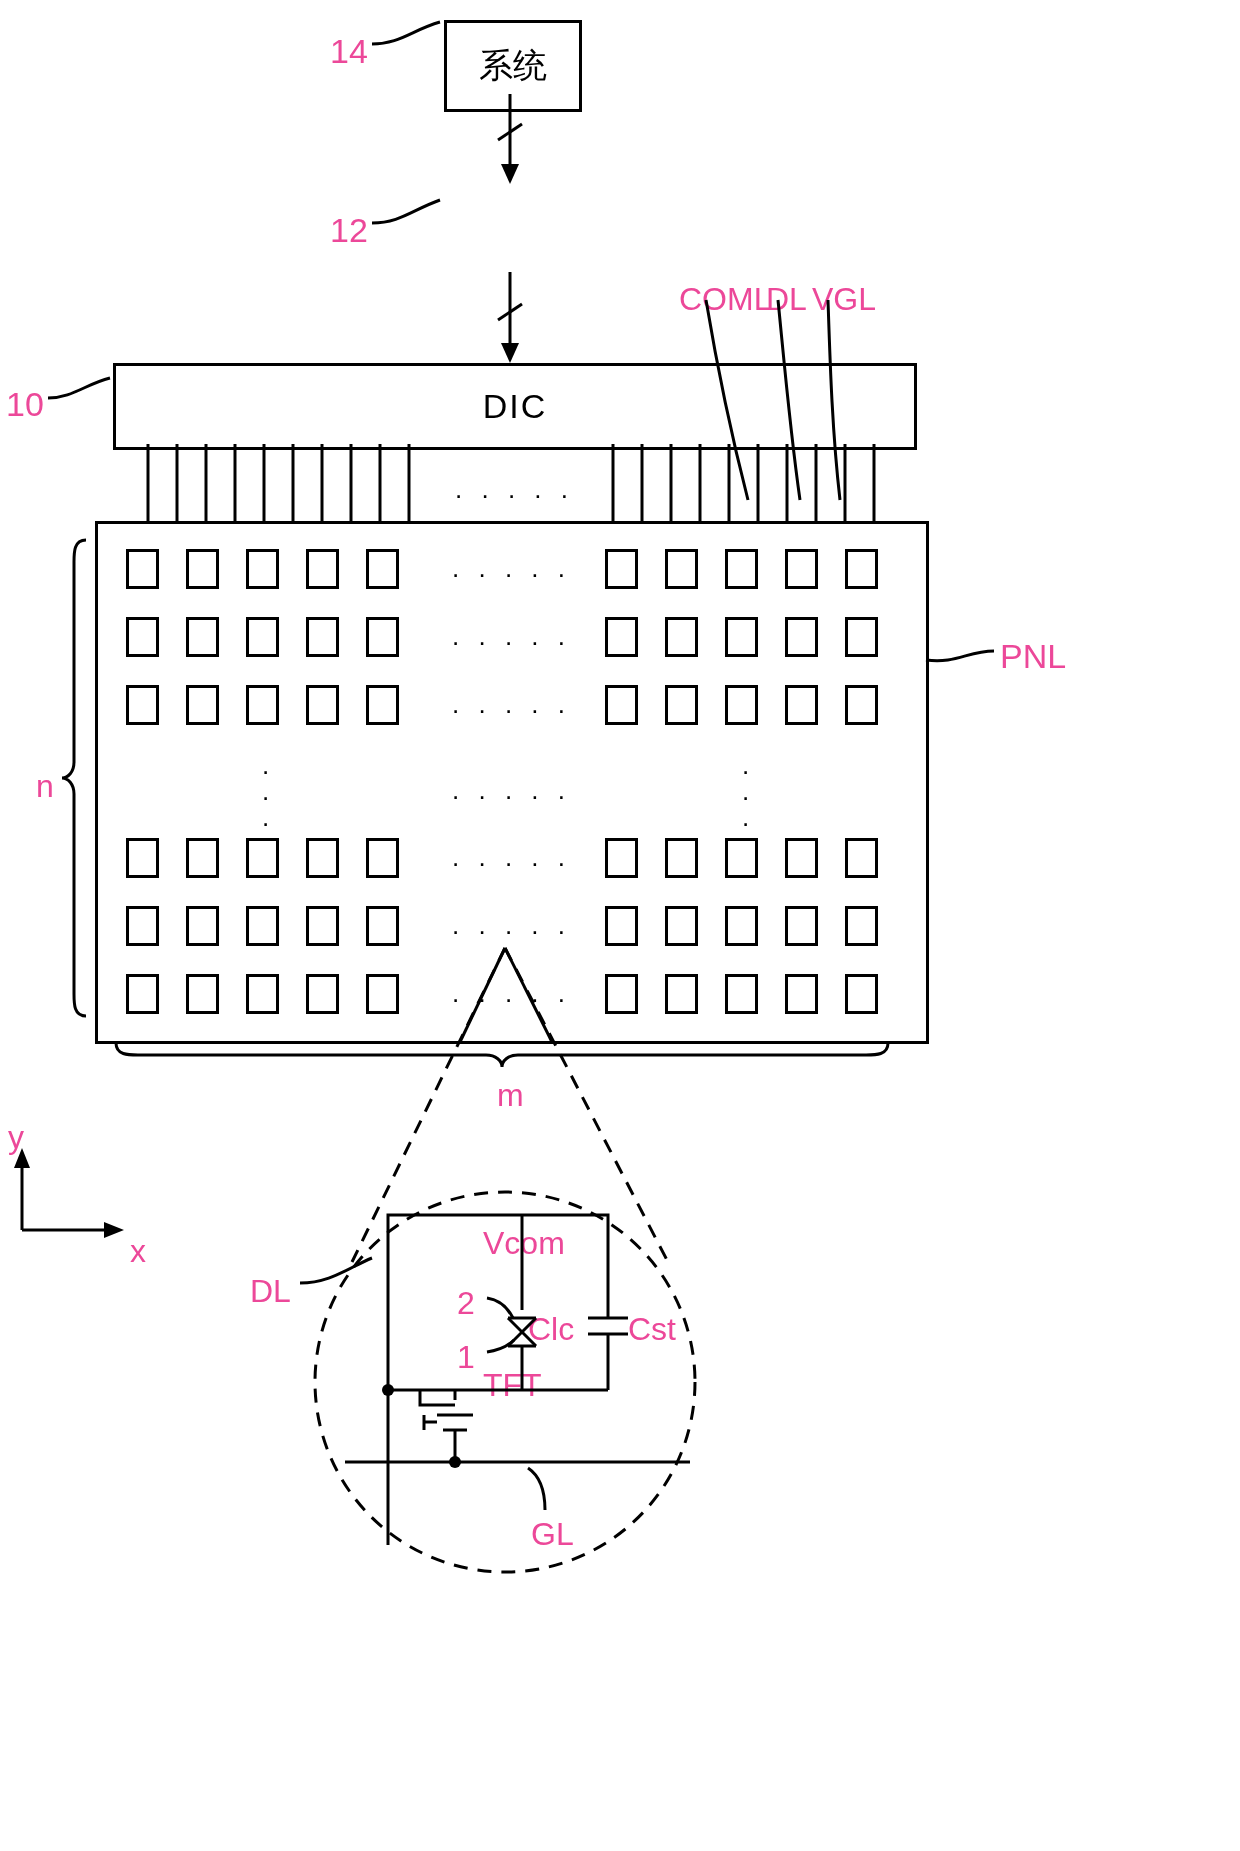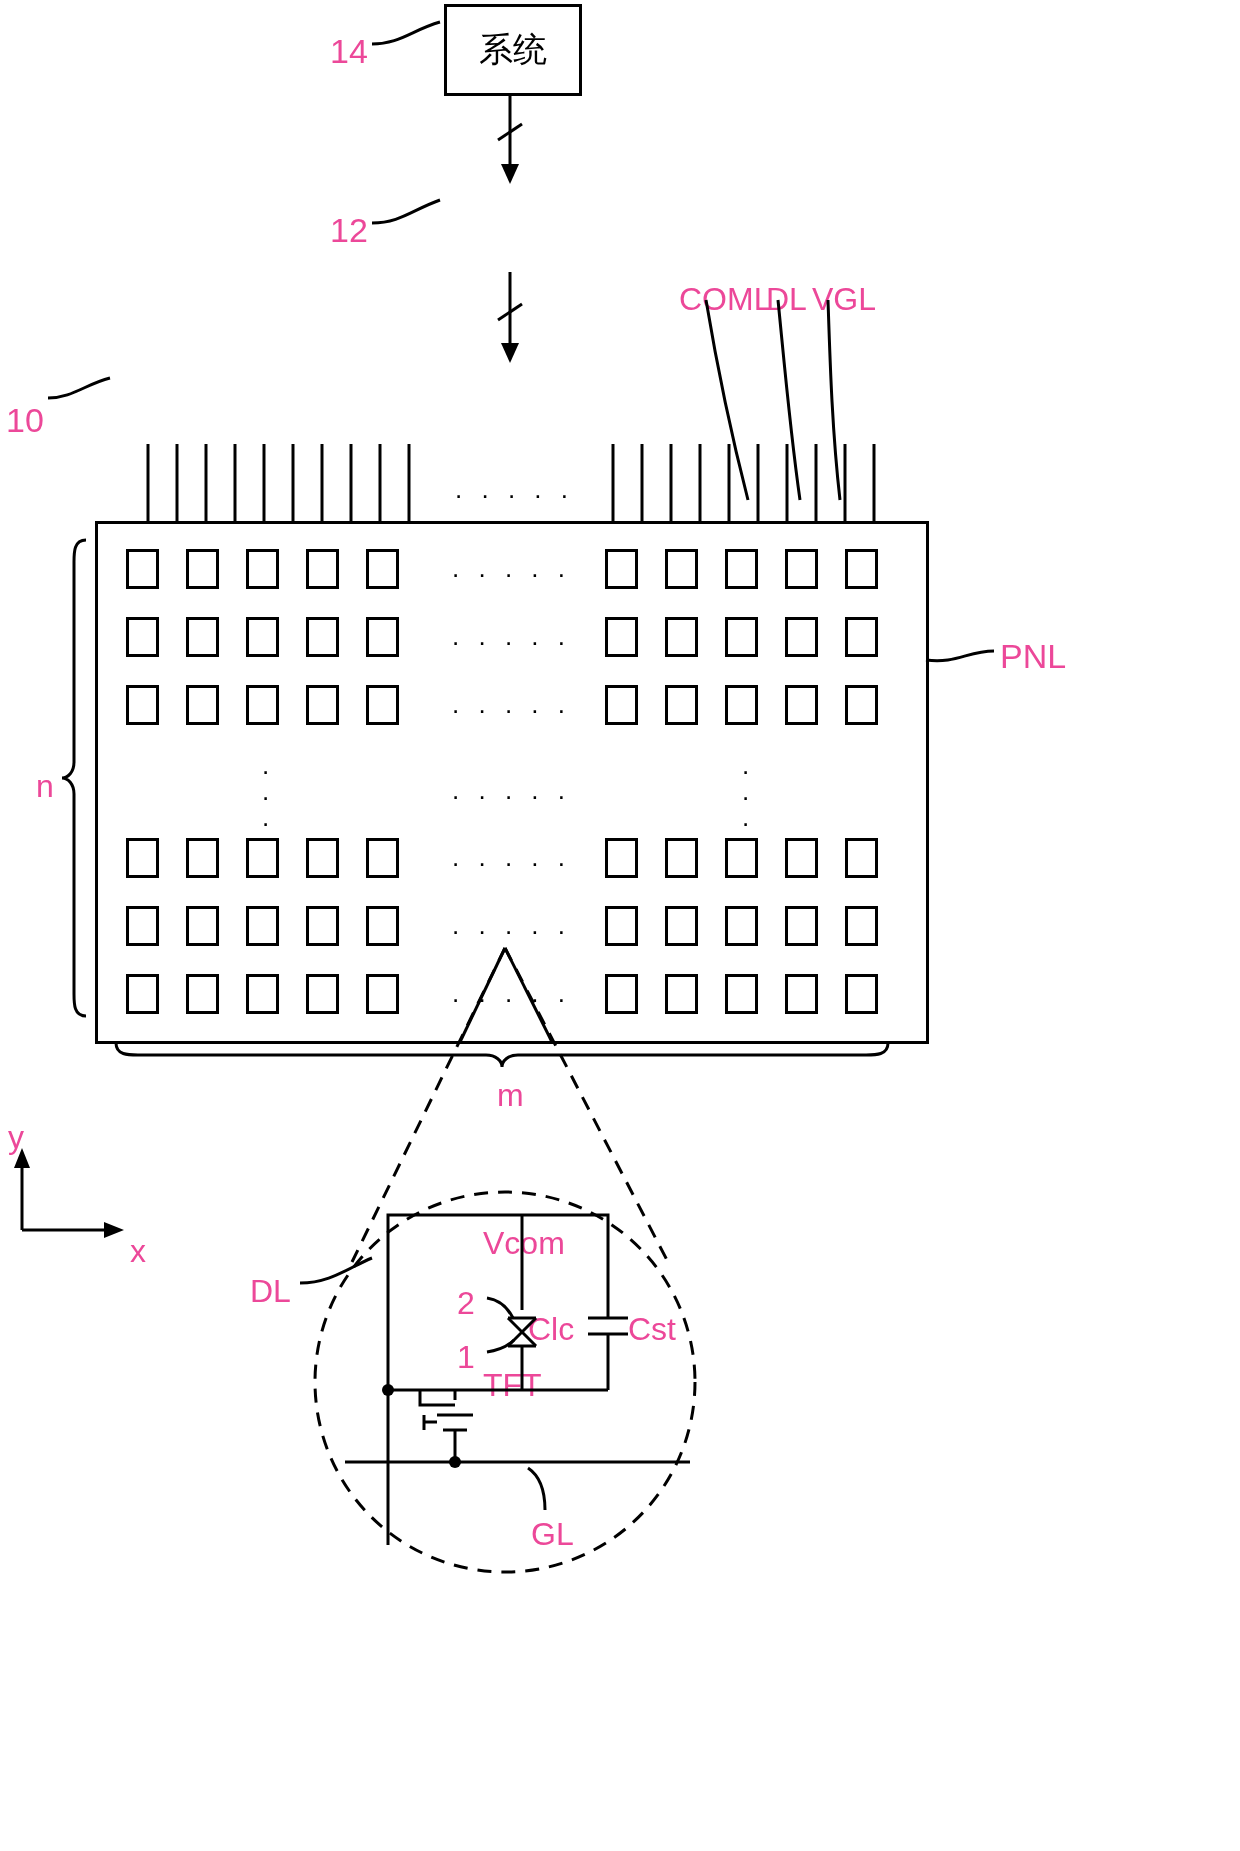--- a/index.html
+++ b/index.html
@@ -9,31 +9,34 @@
   .box{position:absolute;border:3px solid #000;background:#fff;display:flex;align-items:center;justify-content:center;}
   svg.overlay{position:absolute;left:0;top:0;width:1240px;height:1851px;pointer-events:none;}
   .cell{position:absolute;border:3px solid #000;background:#fff;box-sizing:border-box;}
   .dots{position:absolute;letter-spacing:6px;font-size:26px;color:#000;}
 </style>
 </head>
 <body>
 
 <div id="stage">
 
-  <div class="box" style="left:444px;top:4px;width:132px;height:86px;text-align:right;">
+  <div class="box" style="left:444px;top:20px;width:132px;height:86px;text-align:right;">
     <span style="font-size:34px;">系统</span>
   </div>
 
 
+  <div class="box" style="left:113px;top:363px;width:798px;height:81px;">
+    <span style="font-size:34px;letter-spacing:2px;">DIC</span>
+  </div>
 
   <div class="box" style="left:95px;top:521px;width:828px;height:517px;"></div>
 
   <div class="lbl" style="left:330px;top:32px;font-size:34px;">14</div>
   <div class="lbl" style="left:330px;top:211px;font-size:34px;">12</div>
-  <div class="lbl" style="left:6px;top:401px;font-size:34px;">10</div>
+  <div class="lbl" style="left:6px;top:385px;font-size:34px;">10</div>
   <div class="lbl" style="left:1000px;top:637px;font-size:34px;">PNL</div>
 
   <div class="lbl" style="left:679px;top:281px;font-size:32px;">COML</div>
   <div class="lbl" style="left:766px;top:281px;font-size:32px;">DL</div>
   <div class="lbl" style="left:812px;top:281px;font-size:32px;">VGL</div>
 
   <div class="lbl" style="left:36px;top:768px;font-size:32px;">n</div>
   <div class="lbl" style="left:497px;top:1077px;font-size:32px;">m</div>
 
   <div class="lbl" style="left:8px;top:1119px;font-size:32px;">y</div>

